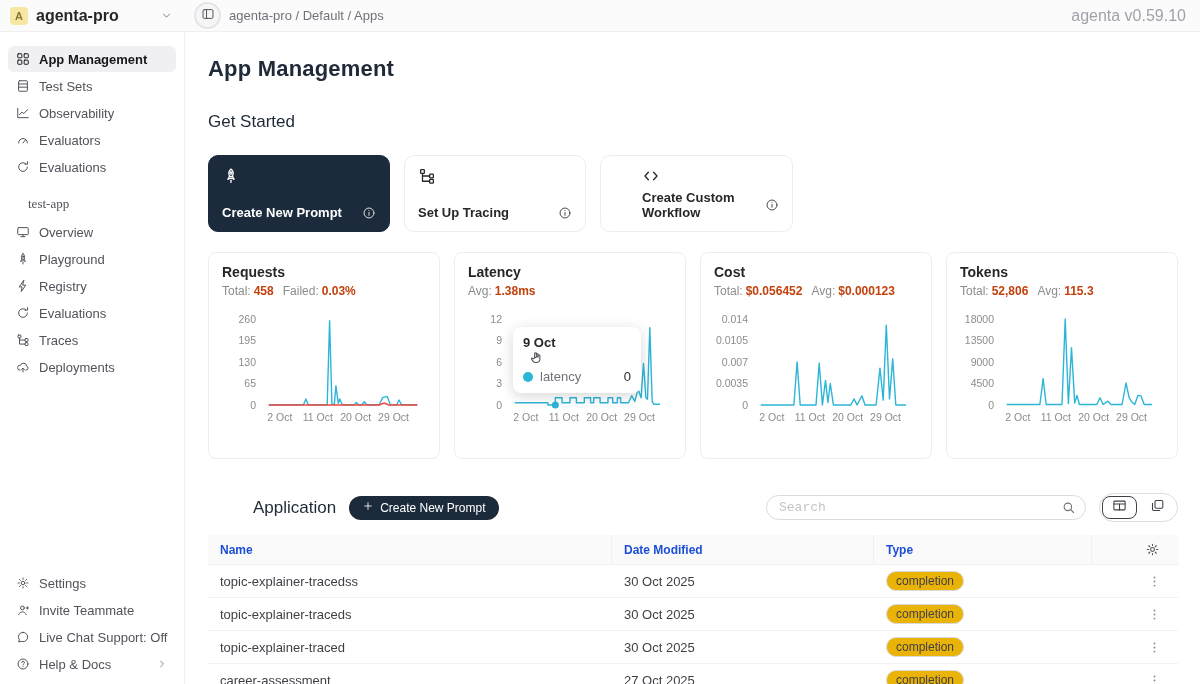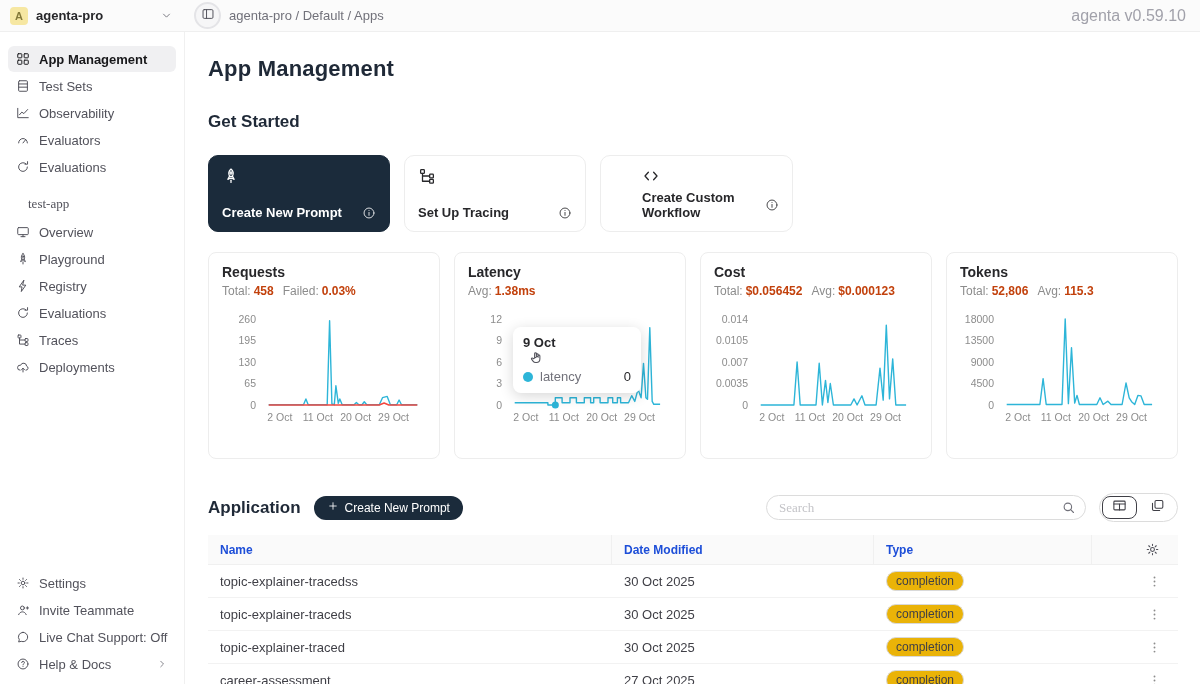--- a/index.html
+++ b/index.html
@@ -4,42 +4,42 @@
 <style>
   * { box-sizing: border-box; }
   html,body { margin:0; width:1200px; height:684px; overflow:hidden;
     font-family:"Liberation Sans","DejaVu Sans",sans-serif; background:#fff; color:#27272a; }
 
   
   .topbar { height:32px; display:flex; align-items:center; background:#fbfbfb; border-bottom:1px solid #efefef; }
   .brand { width:185px; flex:none; display:flex; align-items:center; gap:8px; padding:0 12px 0 10px; cursor:pointer; }
   .avatar { width:18px; height:18px; border-radius:4px; background:#f6e7a2; color:#857a3a; font-size:11px; font-weight:700;
     display:flex; align-items:center; justify-content:center; flex:none; }
-  .ws-name { font-size:13px; font-weight:600; color:#27272a; flex:1; }
+  .ws-name { font-size:16px; font-weight:600; color:#27272a; flex:1; }
   .brand .chev { color:#71717a; display:flex; }
   .panel-btn { width:27px; height:27px; border-radius:50%; border:2px solid #e4e4e7; background:#f6f6f7;
     display:flex; align-items:center; justify-content:center; margin-left:9px; color:#52525b; cursor:pointer; }
   .crumb { font-size:13px; color:#71717a; margin-left:8px; }
   .version { margin-left:auto; font-size:16px; color:#a1a1aa; padding-right:14px; }
 
   
   .layout { display:flex; height:652px; }
   .sidebar { width:185px; flex:none; border-right:1px solid #f0f0f0; display:flex; flex-direction:column;
     padding:14px 8px 6px; }
   .side-item { height:26px; border-radius:6px; display:flex; align-items:center; gap:9px; padding:0 8px;
     font-size:13px; color:#52525b; margin-bottom:1px; cursor:pointer; white-space:nowrap; }
   .side-item.active { background:#f0f0f2; color:#18181b; font-weight:600; }
   .side-item svg { flex:none; }
   .proj-label { font-size:13px; color:#52525b; margin:15px 16px 7px; padding:0 4px;font-family:Liberation Serif, serif; }
   .side-bottom { margin-top:auto; }
   .chev-right { margin-left:auto; color:#71717a; display:flex; }
 
   .content { flex:1; padding:14px 22px 0 23px; overflow:hidden; position:relative; }
   .page-title { font-size:22px; font-weight:700; margin:10px 0 0; color:#1f2937; letter-spacing:.2px; }
-  .section-h { font-size:17px; font-weight:700; margin:30px 0 0; color:#1f2937; }
+  .section-h { font-size:17px; font-weight:400; margin:30px 0 0; color:#1f2937; }
 
   
   .cards { display:flex; gap:14px; margin-top:23px; }
   .gs-card { width:182px; height:77px; border-radius:10px; padding:11px 13px; display:flex; flex-direction:column;
     justify-content:space-between; border:1px solid #ededed; background:#fff; cursor:pointer; color:#27272a; }
   .gs-card.dark { background:#1b2b3b; border-color:#1b2b3b; color:#fff; }
   .gs-card.wide { width:193px;padding-left:41px; }
   .gs-row { display:flex; align-items:center; gap:6px; font-size:13px; font-weight:600; }
   .gs-info { margin-left:auto; display:flex; opacity:.85; }
 
@@ -55,26 +55,26 @@
 
   .tooltip { position:absolute; left:58px; top:74px; width:128px; background:#fff; border-radius:8px;
     box-shadow:0 3px 14px rgba(0,0,0,.16); padding:8px 10px 9px; z-index:5; }
   .tt-date { font-size:13px; font-weight:600; color:#27272a; }
   .tt-cursor { color:#52525b; margin:0 0 4px 6px; display:flex; }
   .tt-row { display:flex; align-items:center; gap:7px; font-size:13px; color:#71717a; }
   .tt-dot { width:10px; height:10px; border-radius:50%; flex:none; }
   .tt-val { margin-left:auto; color:#27272a; }
 
   
-  .app-header { display:flex; align-items:center; gap:13px; margin-top:34px; }
+  .app-header { display:flex; align-items:center; gap:13px; margin-top:34px;margin-left:45px; }
   .create-btn { height:24px; border-radius:12px; background:#1b2b3b; color:#fff; border:none; font-size:12px;
     display:flex; align-items:center; gap:6px; padding:0 13px; font-family:inherit; cursor:pointer; }
   .search-wrap { margin-left:auto; position:relative; width:320px; }
   .search-input { width:100%; height:25px; border:1px solid #dcdcdc; border-radius:13px; padding:0 32px 0 12px;
-    font-size:13px; color:#27272a; outline:none; font-family:Liberation Serif, serif; background:#fff; }
+    font-size:13px; color:#27272a; outline:none; font-family:Liberation Mono, monospace; background:#fff; }
   .search-input::placeholder { color:#c4c4c8; }
   .search-ic { position:absolute; right:10px; top:5px; color:#71717a; display:flex; cursor:pointer; }
   .view-toggle { display:flex; border:1px solid #dcdcdc; border-radius:15px; padding:2px; gap:3px; background:#fff; }
   .vt-btn { width:35px; height:23px; border-radius:12px; display:flex; align-items:center; justify-content:center;
     color:#3f3f46; background:transparent; border:1px solid transparent; cursor:pointer; }
   .vt-btn.selected { border:1px solid #3f3f46; border-radius:8px; }
 
   
   .table { margin-top:13px; }
   .thead, .trow { display:grid; grid-template-columns:404px 262px 218px 1fr; align-items:center; }

